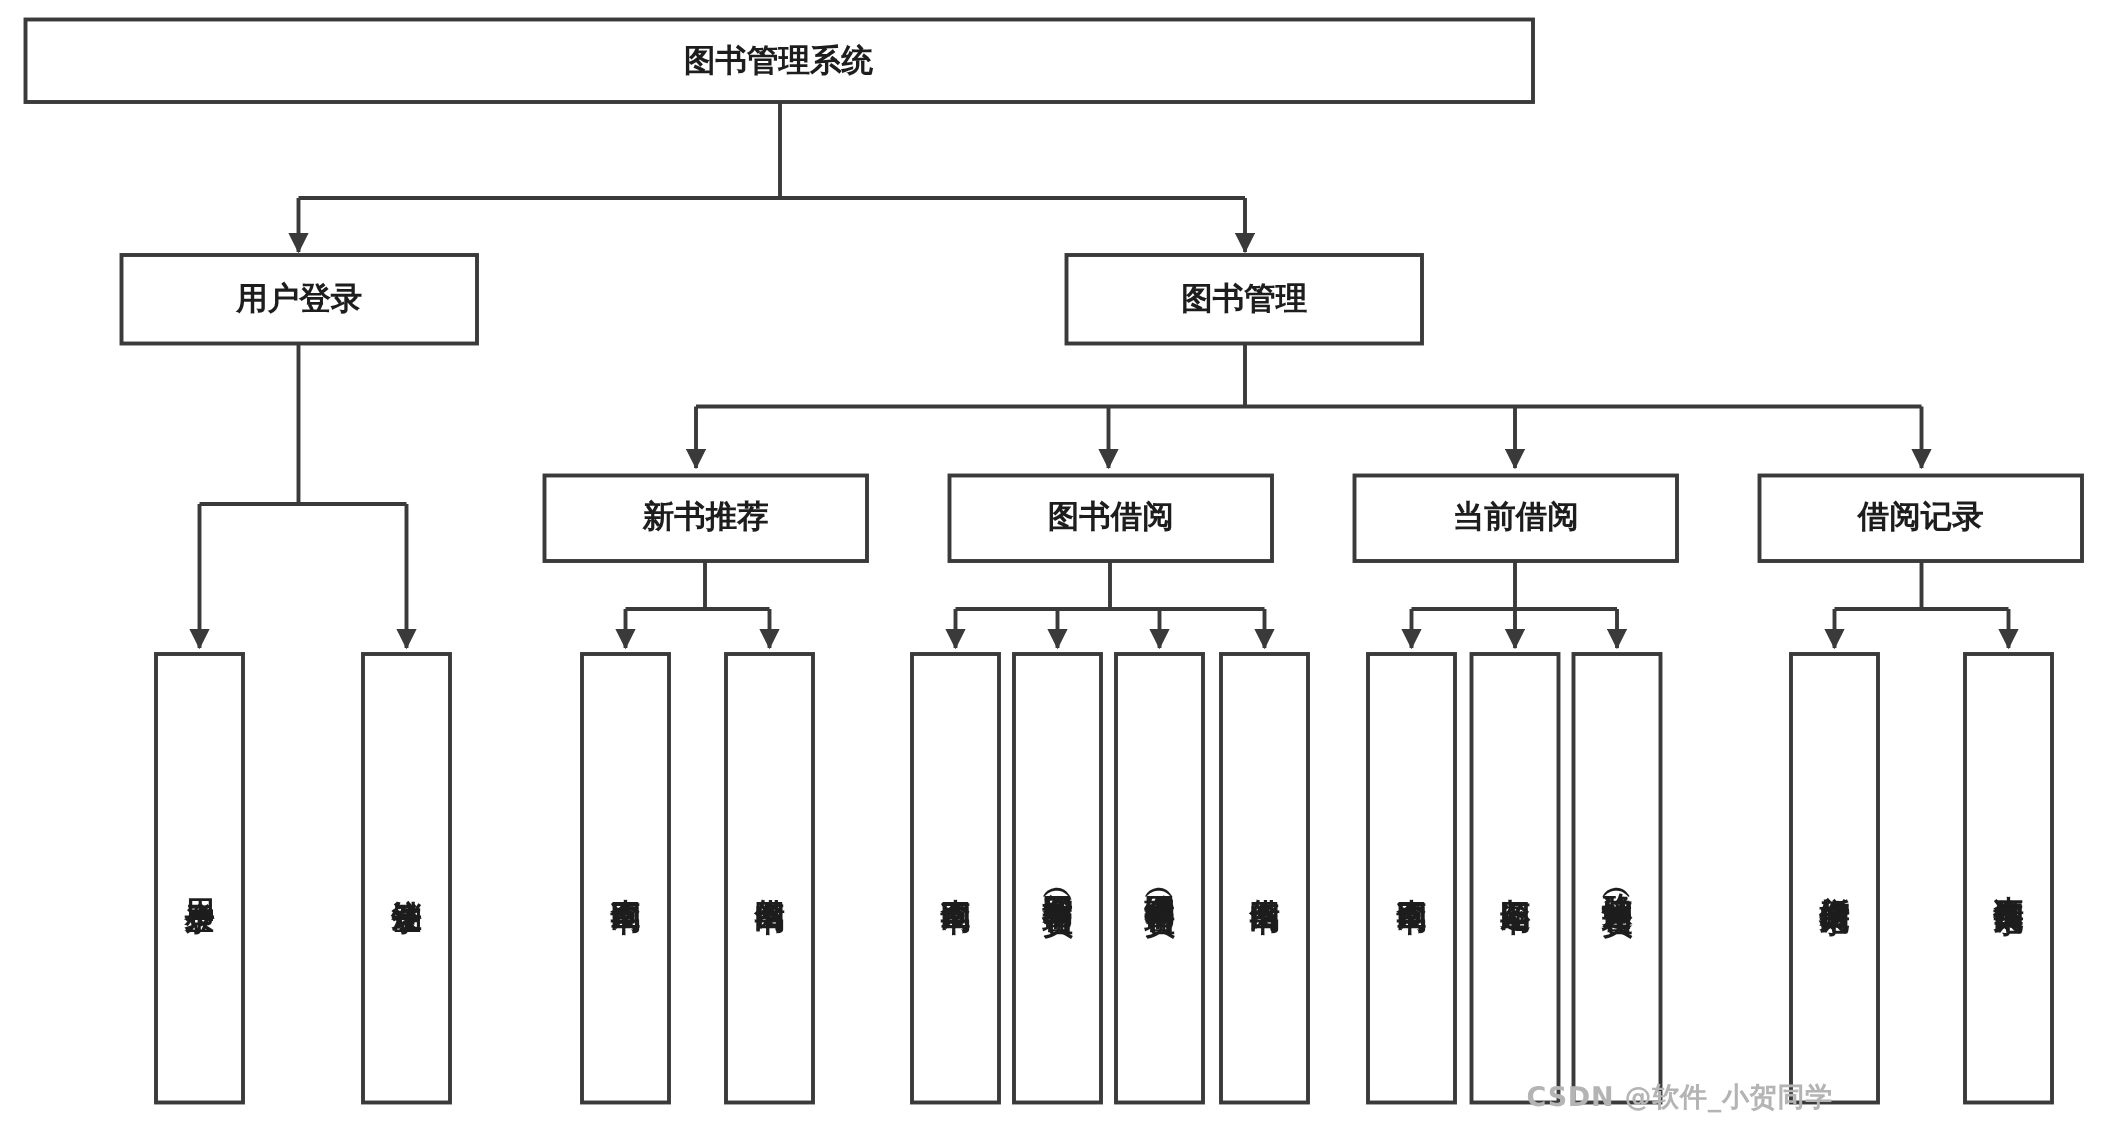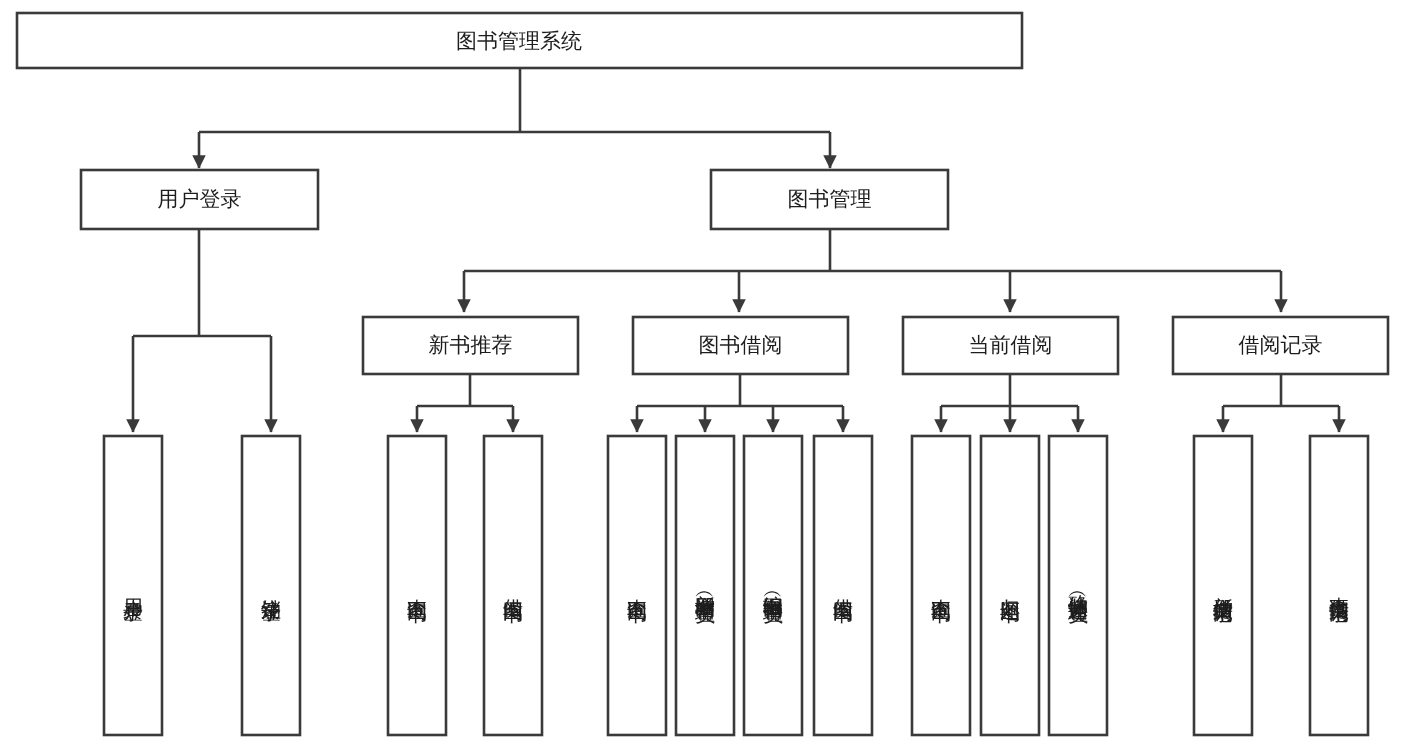--- a/index.html
+++ b/index.html
@@ -12,20 +12,21 @@
     width: 1405px;
     height: 747px;
     font-family: "DejaVu Sans", "Liberation Sans", sans-serif;
     overflow: hidden;
   }
   #diagram-root {
     position: relative;
     width: 1230px;
     height: 747px;
     background: #ffffff;
+    font-weight: bold;
   }
   svg#tree-svg {
     position: absolute;
     left: 0;
     top: 0;
     width: 1405px;
     height: 747px;
   }
   .node-box {
     fill: #ffffff;
@@ -197,13 +198,14 @@
   <div class="leaf-label" style="left:744px; top:436px; width:58px; height:299px;">编辑图书（管理员）</div>
   <div class="leaf-label" style="left:814px; top:436px; width:58px; height:299px;">借阅图书</div>
 
   <div class="leaf-label" style="left:912px; top:436px; width:58px; height:299px;">查询图书</div>
   <div class="leaf-label" style="left:981px; top:436px; width:58px; height:299px;">归还图书</div>
   <div class="leaf-label" style="left:1049px; top:436px; width:58px; height:299px;">确认归还（管理员）</div>
 
   <div class="leaf-label" style="left:1194px; top:436px; width:58px; height:299px;">新增借阅记录</div>
   <div class="leaf-label" style="left:1310px; top:436px; width:58px; height:299px;">查询借阅记录</div>
 
+  <div class="watermark">CSDN @软件_小贺同学</div>
 </div>
 
 </body></html>

